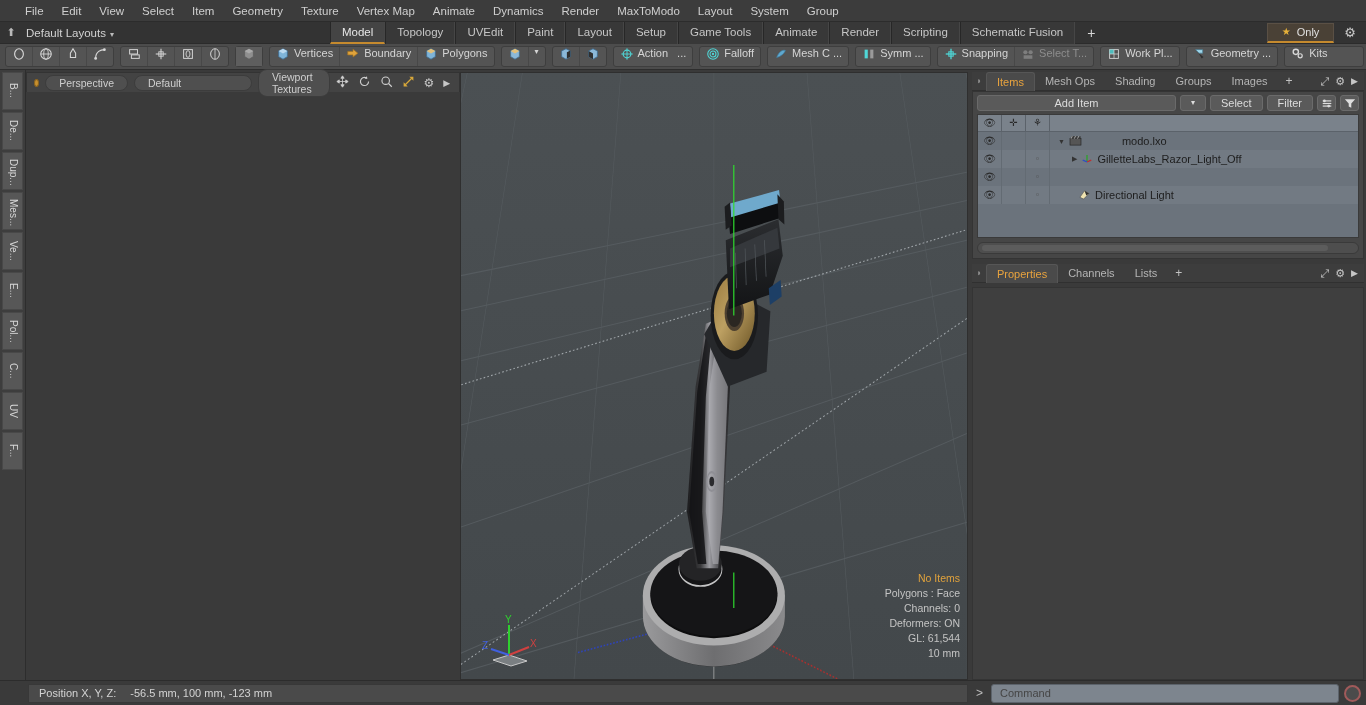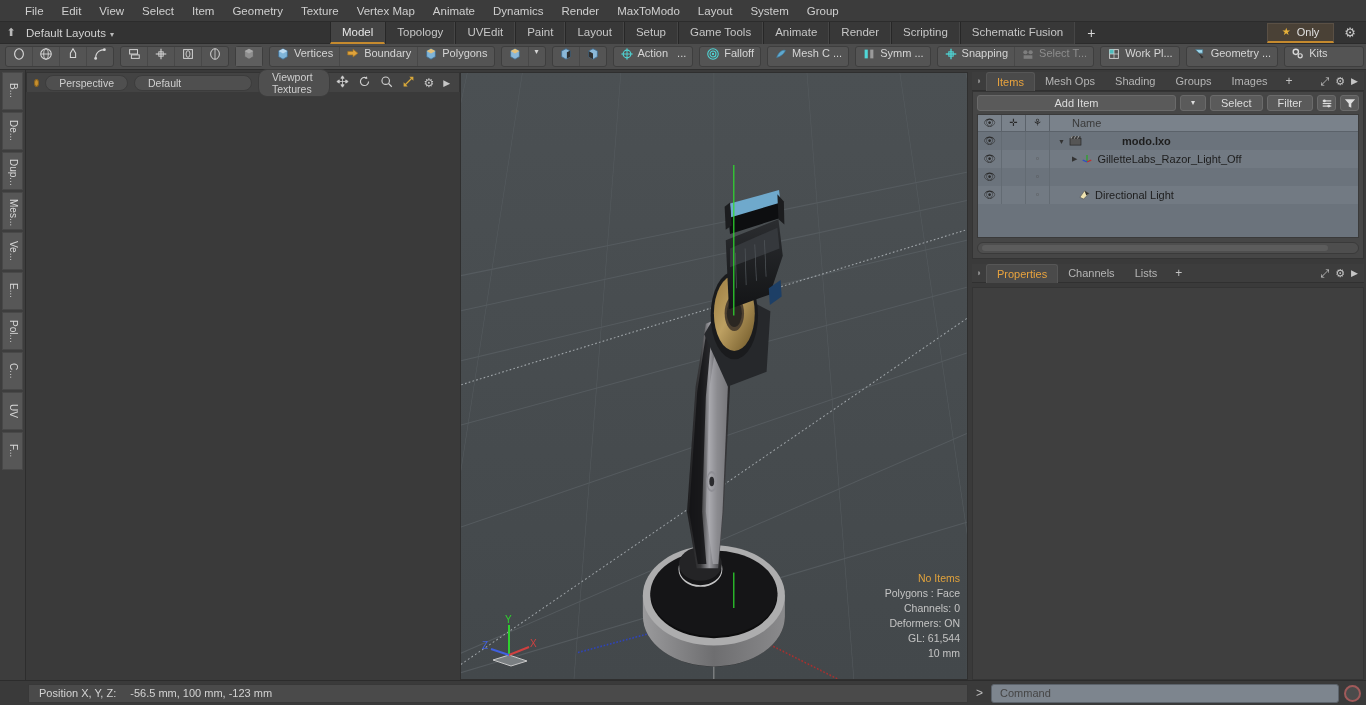--- a/index.html
+++ b/index.html
@@ -641,40 +641,39 @@
                 <path d="M1 1 L13 1 L8.5 6 L8.5 11 L5.5 9.5 L5.5 6 Z" fill="#ddd"></path>
               </svg>
           </div>
         </div>
 
         <div class="tree">
           <div class="tree-head">
             <div class="th-cell">👁</div>
             <div class="th-cell">✛</div>
             <div class="th-cell">⚘</div>
-            <div class="th-name">Name</div>
           </div>
           <div class="tree-body">
 
             <div class="trow">
               <div class="tc eye">👁</div>
               <div class="tc"></div>
               <div class="tc"></div>
               <div class="tname" style="padding-left:8px;">
                 <span class="t-ind" style="font-size:7px;color:#333;">▼</span>
                 <span>
                   <svg width="13" height="11" viewBox="0 0 14 12">
                       <rect x="1" y="4" width="12" height="7" fill="#555" stroke="#222" stroke-width=".7"></rect>
                       <path d="M1 4 L3 1 L13 1.5 L12 4 Z" fill="#3a3a3a"></path>
                       <line x1="3.5" y1="1.2" x2="2.2" y2="4" stroke="#ccc" stroke-width=".8"></line>
                       <line x1="7" y1="1.2" x2="5.7" y2="4" stroke="#ccc" stroke-width=".8"></line>
                       <line x1="10.5" y1="1.3" x2="9.2" y2="4" stroke="#ccc" stroke-width=".8"></line>
                     </svg>
                 </span>
-                <span style="font-weight:bold;padding-left:36px;">modo.lxo</span>
+                <span style="font-weight:normal;padding-left:36px;">modo.lxo</span>
               </div>
             </div>
 
             <div class="trow">
               <div class="tc eye">👁</div>
               <div class="tc"></div>
               <div class="tc" style="font-size:8px;color:#4a4a4a;">▫</div>
               <div class="tname" style="padding-left:22px;">
                 <span class="t-ind" style="font-size:7px;color:#333;">▶</span>
                 <span>

